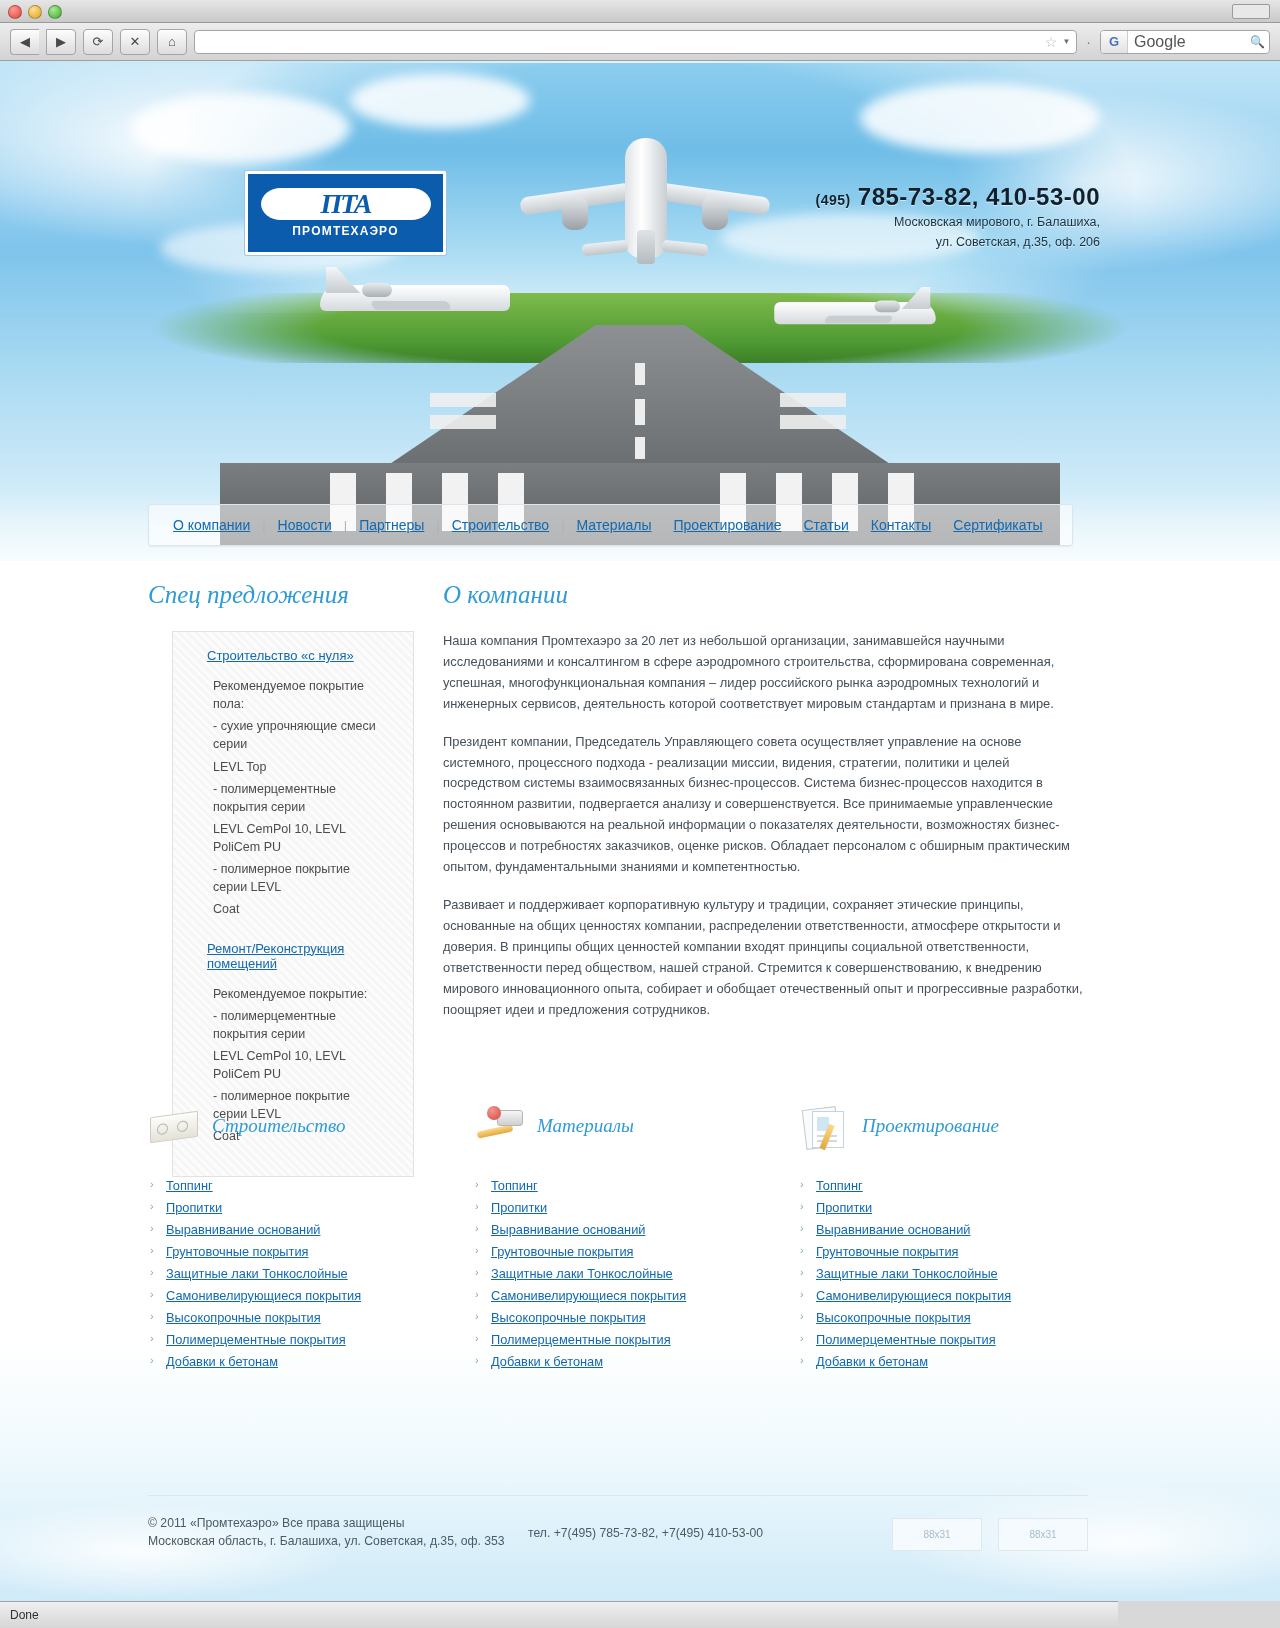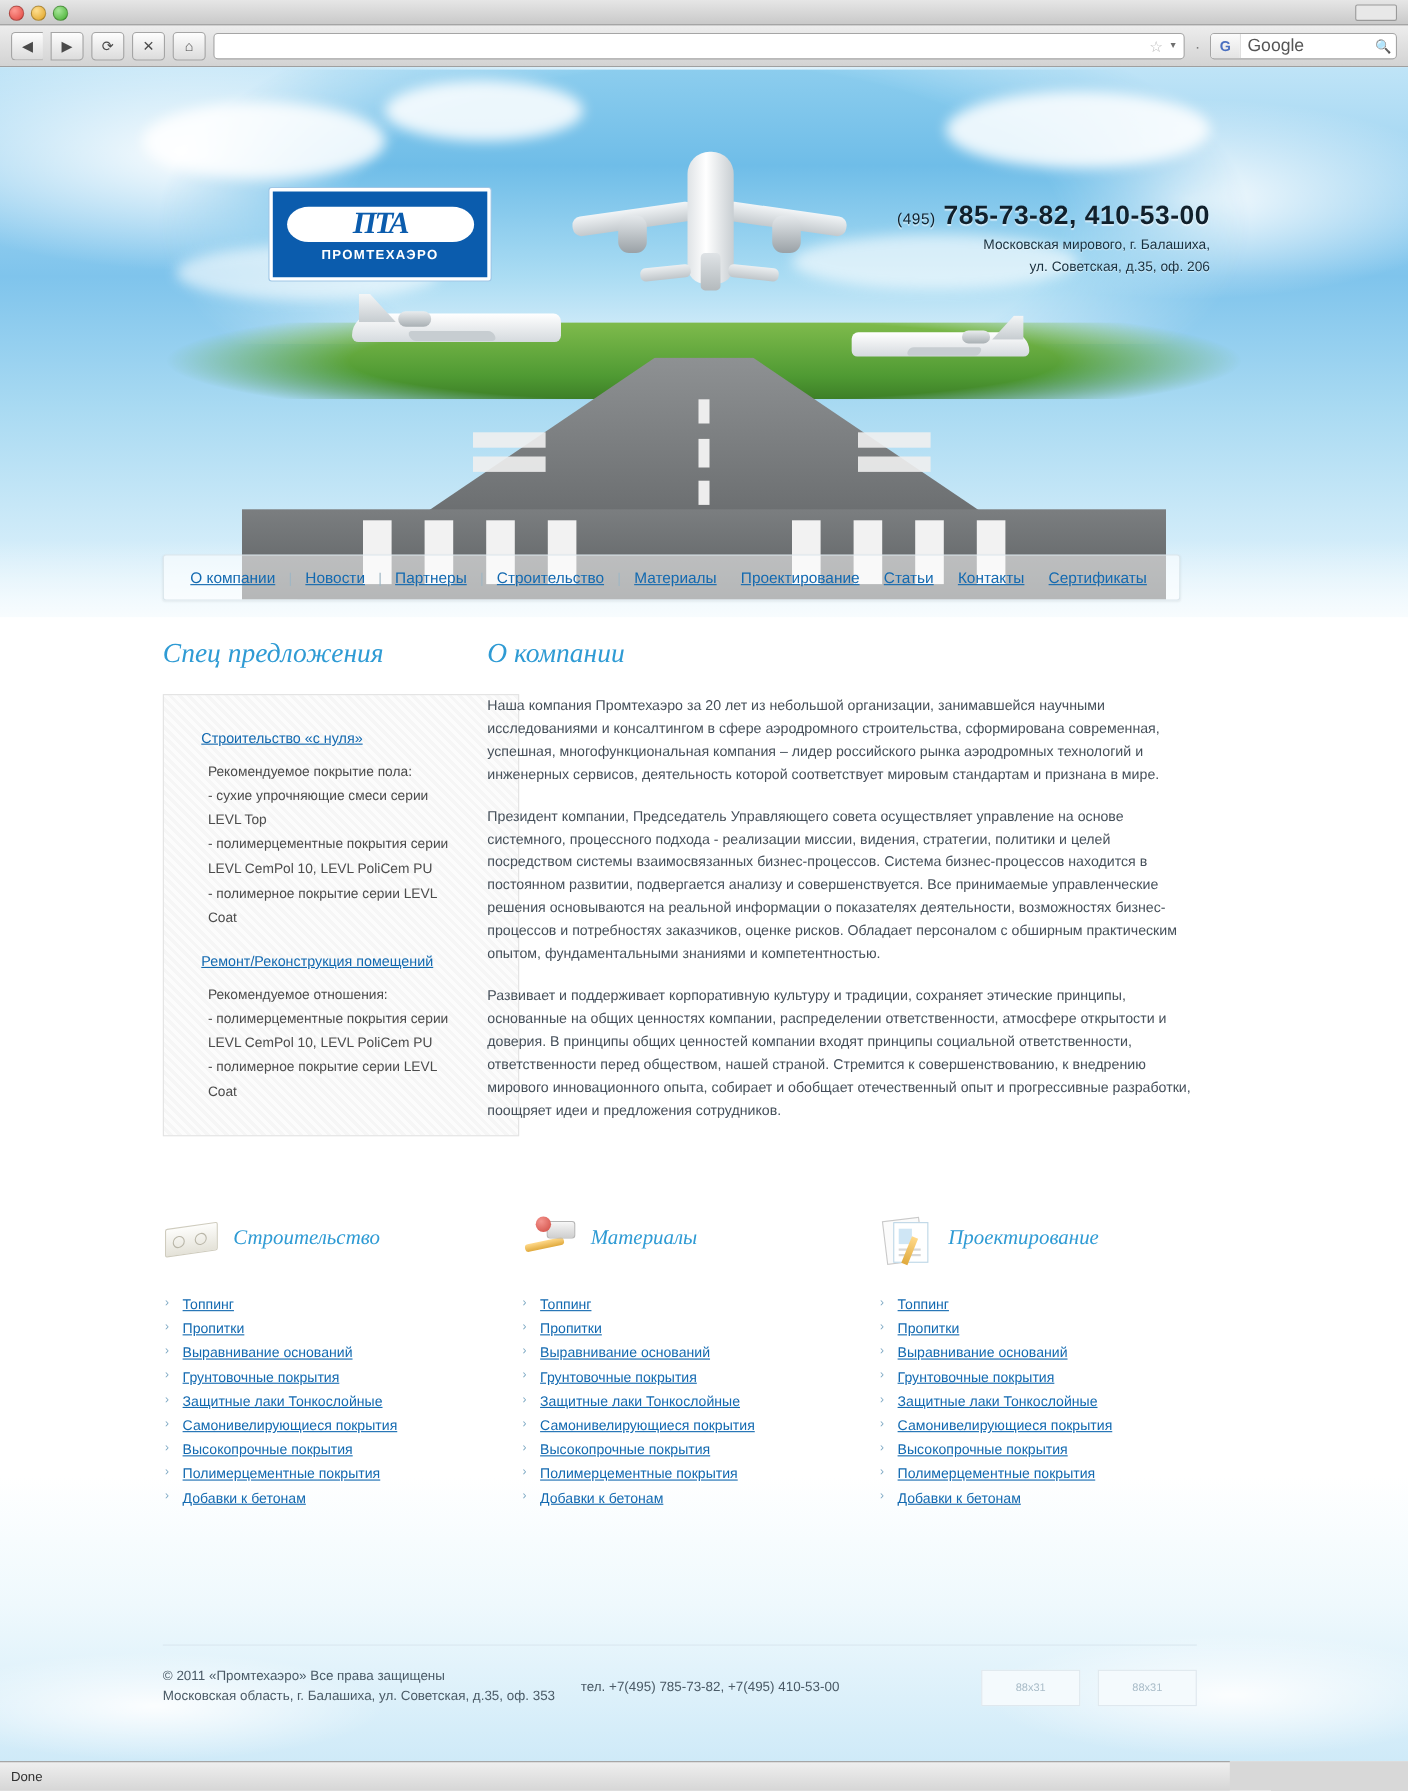--- a/index.html
+++ b/index.html
@@ -333,21 +333,21 @@
     text-align: right;
     color: #1b2c3a;
     text-shadow: 0 1px 1px rgba(255,255,255,0.6);
   }
   .phone-line {
     font-size: 24px;
     font-weight: bold;
     color: #10202c;
     letter-spacing: 0.5px;
   }
-  .phone-line .code { font-size: 14px; font-weight: normal; }
+  .phone-line .code { font-size: 14px; font-weight: bold; }
   .addr-line {
     font-size: 12.5px;
     color: #17303f;
     line-height: 1.45;
     margin-top: 2px;
   }
 
   
   .nav {
     position: absolute;
@@ -397,23 +397,24 @@
     font-family: "Liberation Serif", serif;
     font-style: italic;
     font-size: 25px;
     color: #2f9bd4;
     font-weight: normal;
     margin: 0 0 22px 0;
   }
   .offers-box {
     border: 1px solid #e2e2e2;
     background: repeating-linear-gradient(45deg, #fcfcfc, #fcfcfc 3px, #f6f6f6 3px, #f6f6f6 6px);
-    padding: 30px 26px 26px 34px;
+    padding: 14px 26px 26px 34px;
     box-sizing: border-box;
-    width: 324px;
+    width: 242px;
+    margin-left: 24px;
   }
   .offers-box a {
     color: #1269b0;
     font-size: 13px;
     text-decoration: underline;
     display: inline-block;
     margin-bottom: 14px;
   }
   .offers-box p {
     margin: 0 0 4px 0;
@@ -760,21 +761,21 @@
           <a>Строительство «с нуля»</a>
           <p>Рекомендуемое покрытие пола:</p>
           <p>- сухие упрочняющие смеси серии</p>
           <p>LEVL Top</p>
           <p>- полимерцементные покрытия серии</p>
           <p>LEVL CemPol 10, LEVL PoliCem PU</p>
           <p>- полимерное покрытие серии LEVL</p>
           <p>Coat</p>
           <div class="spacer"></div>
           <a>Ремонт/Реконструкция помещений</a>
-          <p>Рекомендуемое отношения:</p>
+          <p>Рекомендуемое покрытие:</p>
           <p>- полимерцементные покрытия серии</p>
           <p>LEVL CemPol 10, LEVL PoliCem PU</p>
           <p> - полимерное покрытие серии LEVL</p>
           <p>Coat</p>
         </div>
       </div>
 
       <div class="col-right">
         <h2 class="section">О компании</h2>
         <div class="body-copy">

